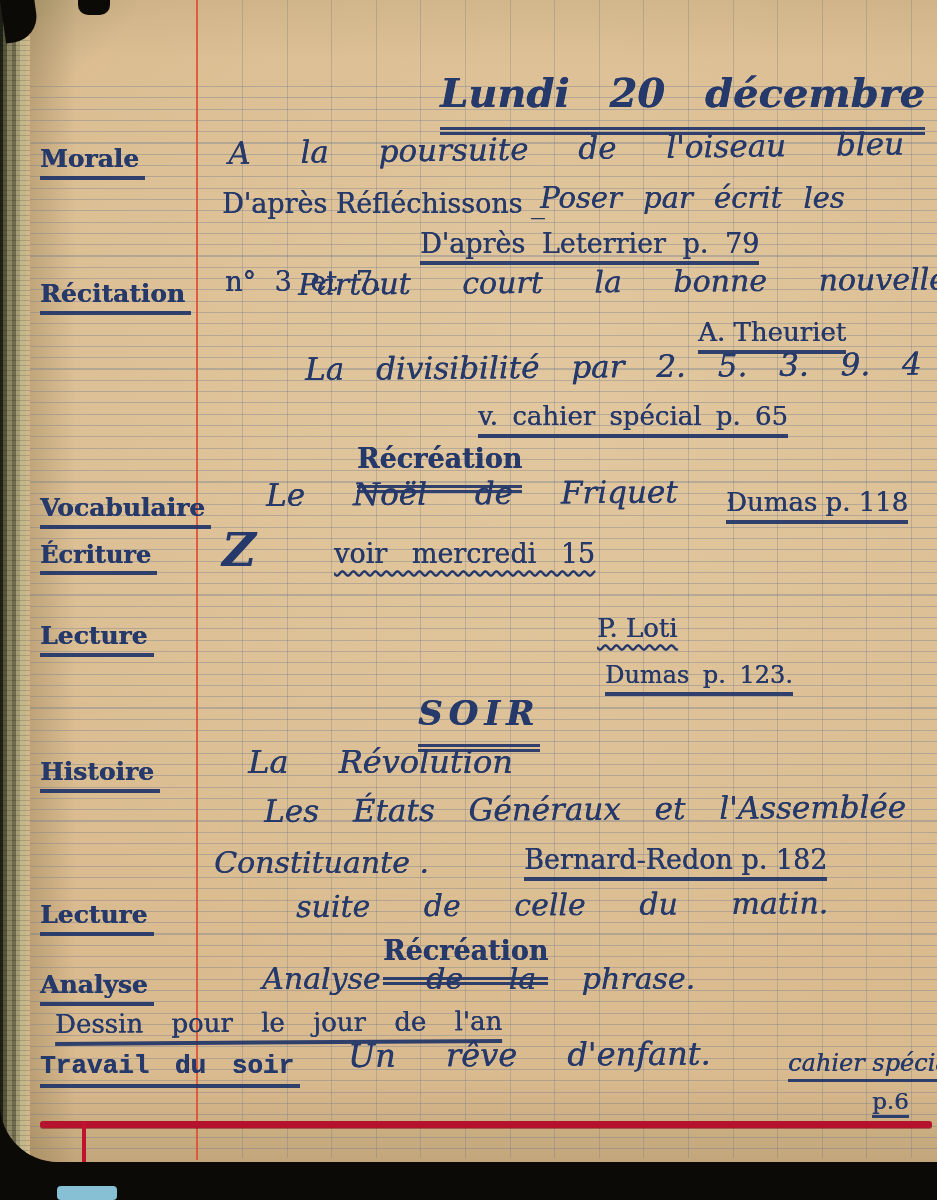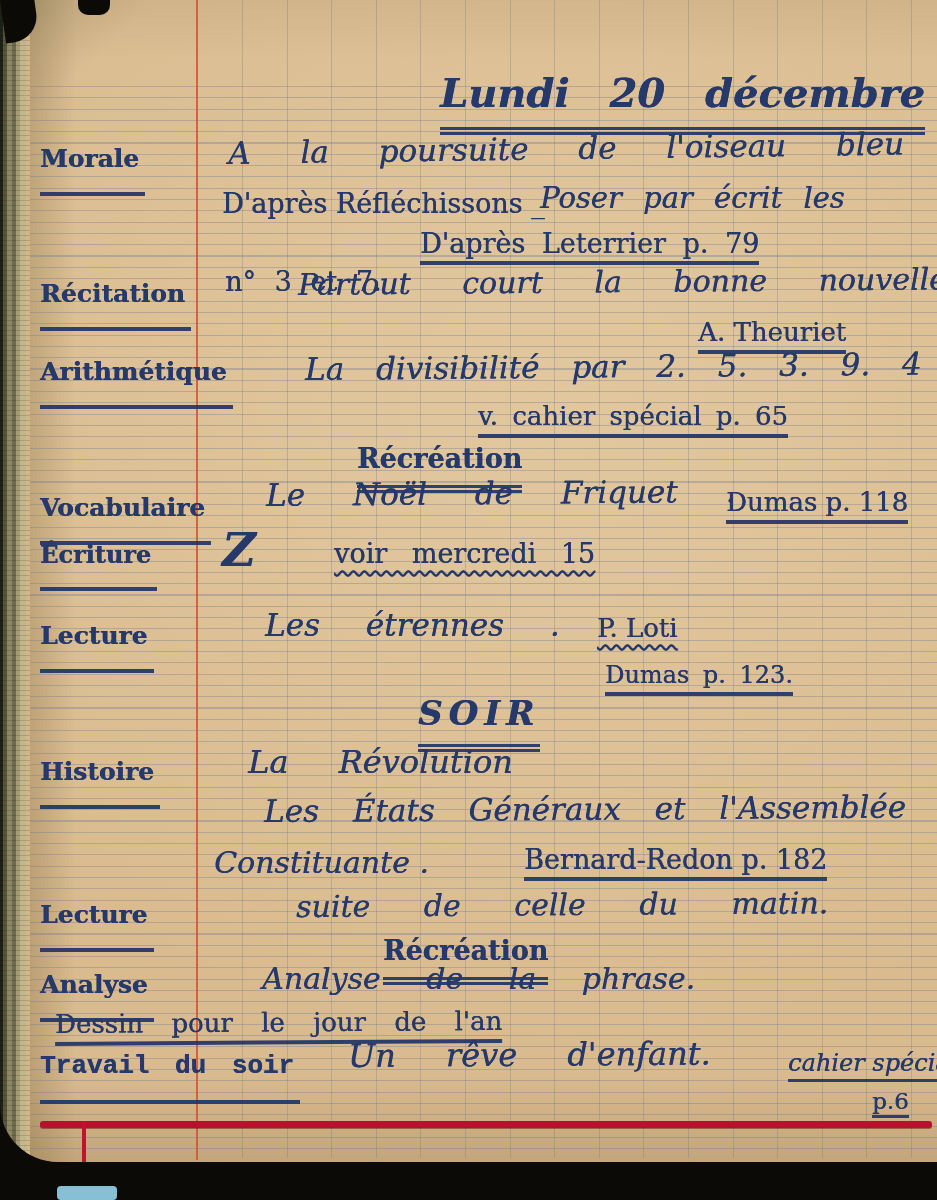--- a/index.html
+++ b/index.html
@@ -29,21 +29,21 @@
   .notch-top{position:absolute;left:78px;top:0;width:32px;height:15px;background:#0b0a07;border-bottom-left-radius:10px;border-bottom-right-radius:10px;}
   .red-rule{position:absolute;left:40px;top:1121px;width:892px;height:7px;background:#b5122e;border-radius:3px;box-shadow:0 1px 0 rgba(120,10,25,.5);}
   .red-tick{position:absolute;left:82px;top:1121px;width:4px;height:64px;background:#c01330;border-radius:2px;}
   .pink-spot{position:absolute;left:6px;top:1150px;width:11px;height:24px;background:#c12a52;border-radius:50%;transform:rotate(18deg);}
   .blue-patch{position:absolute;left:57px;top:1186px;width:60px;height:14px;background:#87bfd5;border-radius:4px;}
   
   .hw{position:absolute;white-space:nowrap;color:#25396b;text-shadow:0.4px 0 0 #25396b;line-height:1.15;}
   .cursive{font-style:italic;}
   .print{font-style:normal;}
   .bold{font-weight:bold;}
-  .label{font-weight:bold;border-bottom:4px solid rgba(33,52,104,.92);padding-bottom:18px;padding-right:6px;}
+  .label{font-weight:bold;border-bottom:4px solid rgba(33,52,104,.92);padding-bottom:2px;padding-right:6px;}
   .ul{border-bottom:3px solid rgba(33,52,104,.92);padding-bottom:1px;}
   .ul-thick{border-bottom:4px solid rgba(33,52,104,.92);padding-bottom:2px;}
   .ul-double{border-bottom:8px double rgba(33,52,104,.92);padding-bottom:11px;}
   .ul-wavy{text-decoration-line:underline;text-decoration-style:wavy;text-decoration-color:rgba(33,52,104,.92);text-decoration-thickness:2px;text-underline-offset:7px;}
 </style>
 </head>
 <body>
 
 <div class="scene">
   <div class="page">
@@ -63,36 +63,34 @@
     <div class="hw cursive" style="left:228px;top:136px;font-size:31px;word-spacing:40px;transform:rotate(-0.8deg);transform-origin:left center;">A la poursuite de l'oiseau bleu</div>
     <div class="hw print" style="left:222px;top:188px;font-size:27px;text-align:center;">D'après Réfléchissons _</div>
     <div class="hw cursive" style="left:540px;top:182px;font-size:29px;word-spacing:12px;">Poser par écrit les</div>
     <div class="hw print" style="left:225px;top:228px;font-size:27px;word-spacing:10px;margin-top:38px;">n° 3 et 7.</div>
     <div class="hw print ul-thick" style="left:420px;top:228px;font-size:27px;word-spacing:8px;">D'après Leterrier p. 79</div>
 
     <div class="hw print label" style="left:40px;top:280px;font-size:25px;">Récitation</div>
     <div class="hw cursive" style="left:298px;top:268px;font-size:30px;word-spacing:42px;transform:rotate(-0.5deg);transform-origin:left center;">Partout court la bonne nouvelle</div>
     <div class="hw print ul-thick" style="left:698px;top:318px;font-size:26px;">A. Theuriet</div>
 
-    <div class="hw print label" style="left:40px;top:358px;font-size:25px;">Arithmétique</div>
     <div class="hw cursive" style="left:305px;top:352px;font-size:31px;word-spacing:22px;transform:rotate(-0.5deg);transform-origin:left center;">La divisibilité par 2. 5. 3. 9. 4</div>
     <div class="hw print ul-thick" style="left:478px;top:402px;font-size:26px;word-spacing:6px;">v. cahier spécial p. 65</div>
 
     <div class="hw print bold ul-double" style="left:357px;top:443px;font-size:27px;">Récréation</div>
 
     <div class="hw print label" style="left:40px;top:494px;font-size:25px;">Vocabulaire</div>
     <div class="hw cursive" style="left:266px;top:478px;font-size:31px;word-spacing:38px;transform:rotate(-0.5deg);transform-origin:left center;">Le Noël de Friquet .</div>
     <div class="hw print ul-thick" style="left:726px;top:488px;font-size:26px;">Dumas p. 118</div>
 
     <div class="hw print label" style="left:40px;top:541px;font-size:24px;">Écriture</div>
     <div class="hw cursive bold" style="left:222px;top:524px;font-size:46px;">Z</div>
     <div class="hw print ul-wavy" style="left:334px;top:538px;font-size:27px;word-spacing:16px;">voir mercredi 15</div>
 
     <div class="hw print label" style="left:40px;top:622px;font-size:25px;">Lecture</div>
-    <div class="hw cursive" style="left:265px;top:608px;font-size:31px;word-spacing:36px;">Les étrennes .</div>
     <div class="hw print ul-wavy" style="left:597px;top:614px;font-size:26px;">P. Loti</div>
     <div class="hw print ul-thick" style="left:605px;top:662px;font-size:24px;word-spacing:6px;">Dumas p. 123.</div>
 
     <div class="hw cursive bold ul-double" style="left:418px;top:694px;font-size:34px;letter-spacing:6px;">SOIR</div>
 
     <div class="hw print label" style="left:40px;top:758px;font-size:25px;">Histoire</div>
     <div class="hw cursive" style="left:248px;top:744px;font-size:32px;word-spacing:40px;">La Révolution</div>
     <div class="hw cursive" style="left:264px;top:794px;font-size:31px;word-spacing:24px;transform:rotate(-0.4deg);transform-origin:left center;">Les États Généraux et l'Assemblée</div>
     <div class="hw cursive" style="left:214px;top:846px;font-size:30px;">Constituante .</div>
     <div class="hw print ul-thick" style="left:524px;top:844px;font-size:27px;">Bernard-Redon p. 182</div>

